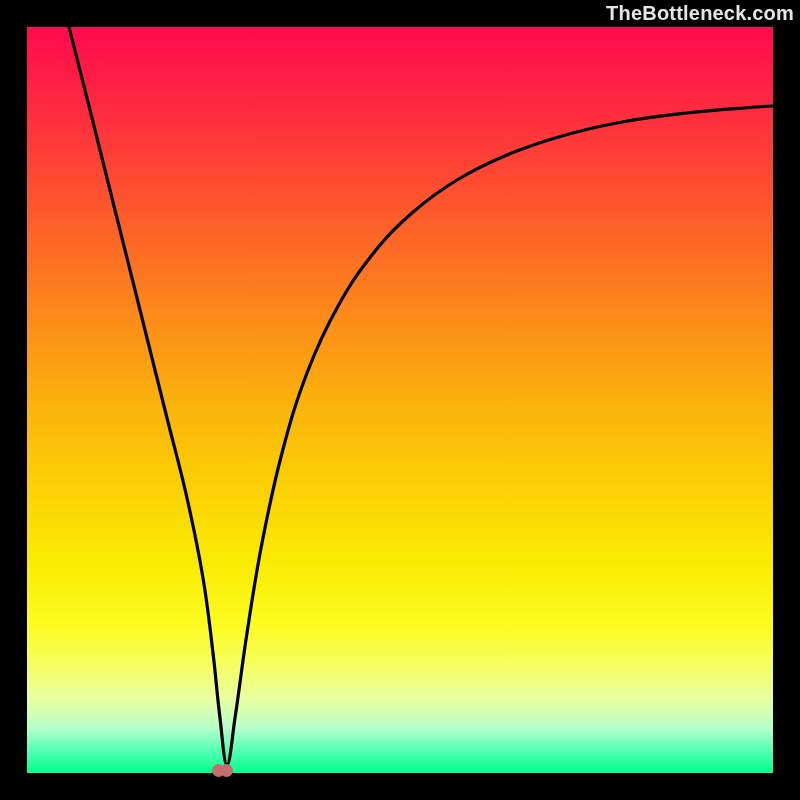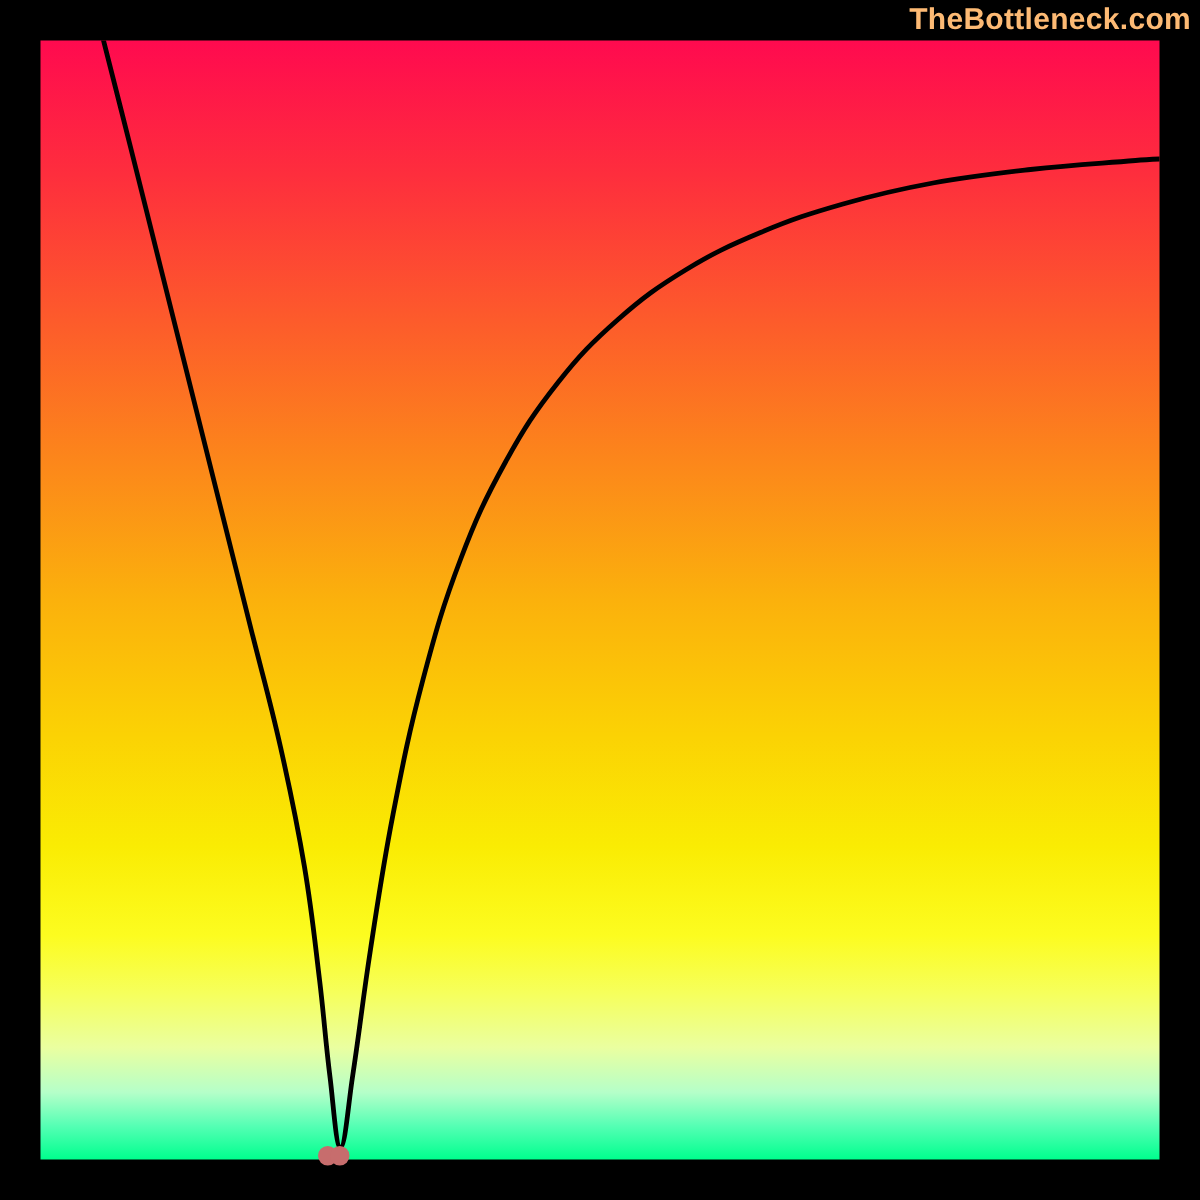--- a/index.html
+++ b/index.html
@@ -10,21 +10,21 @@
     background: #000;
     position: relative;
   }
   .watermark {
     position: absolute;
     top: 2px;
     right: 6px;
     font-family: Arial, Helvetica, sans-serif;
     font-size: 20px;
     font-weight: bold;
-    color: #fdba74;
+    color: #e5e5e5;
     letter-spacing: 0.2px;
   }
   .plot {
     position: absolute;
     left: 27px;
     top: 27px;
     width: 746px;
     height: 746px;
     background: linear-gradient(
       to bottom,

